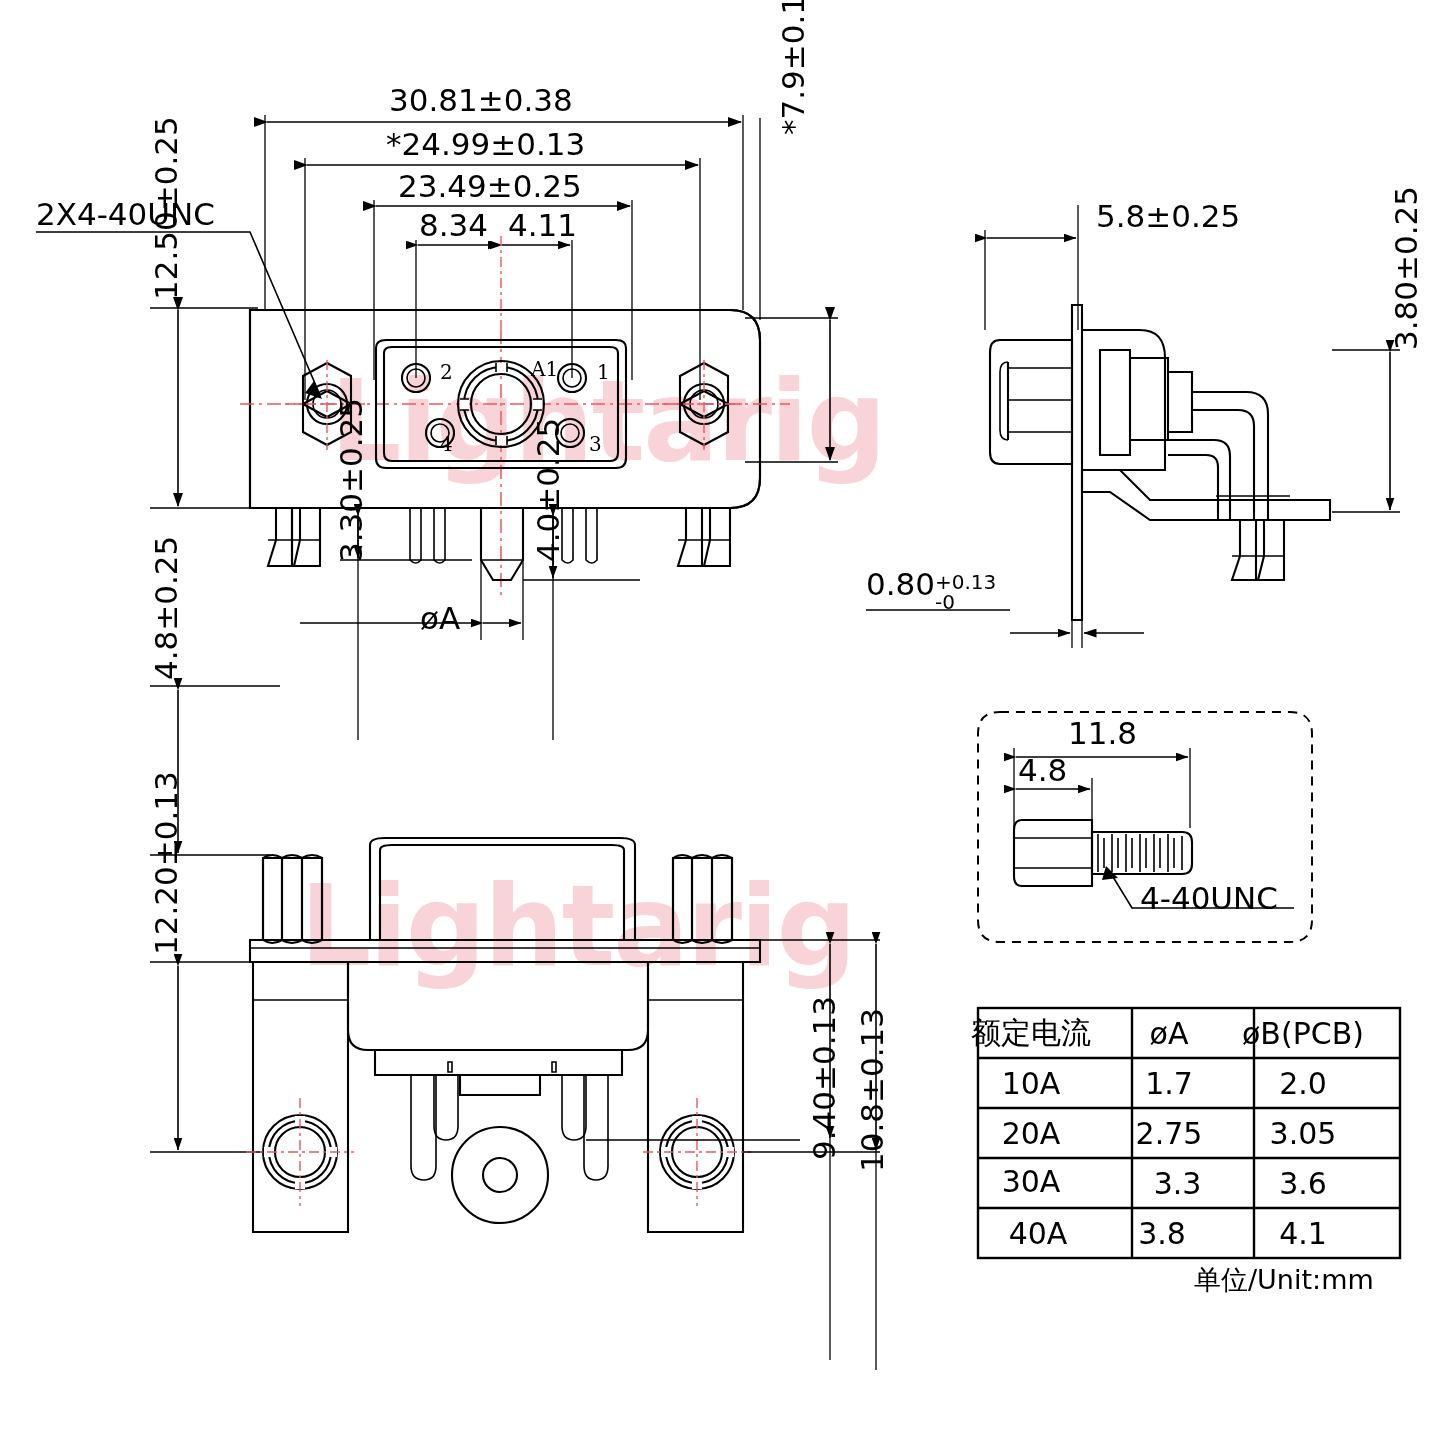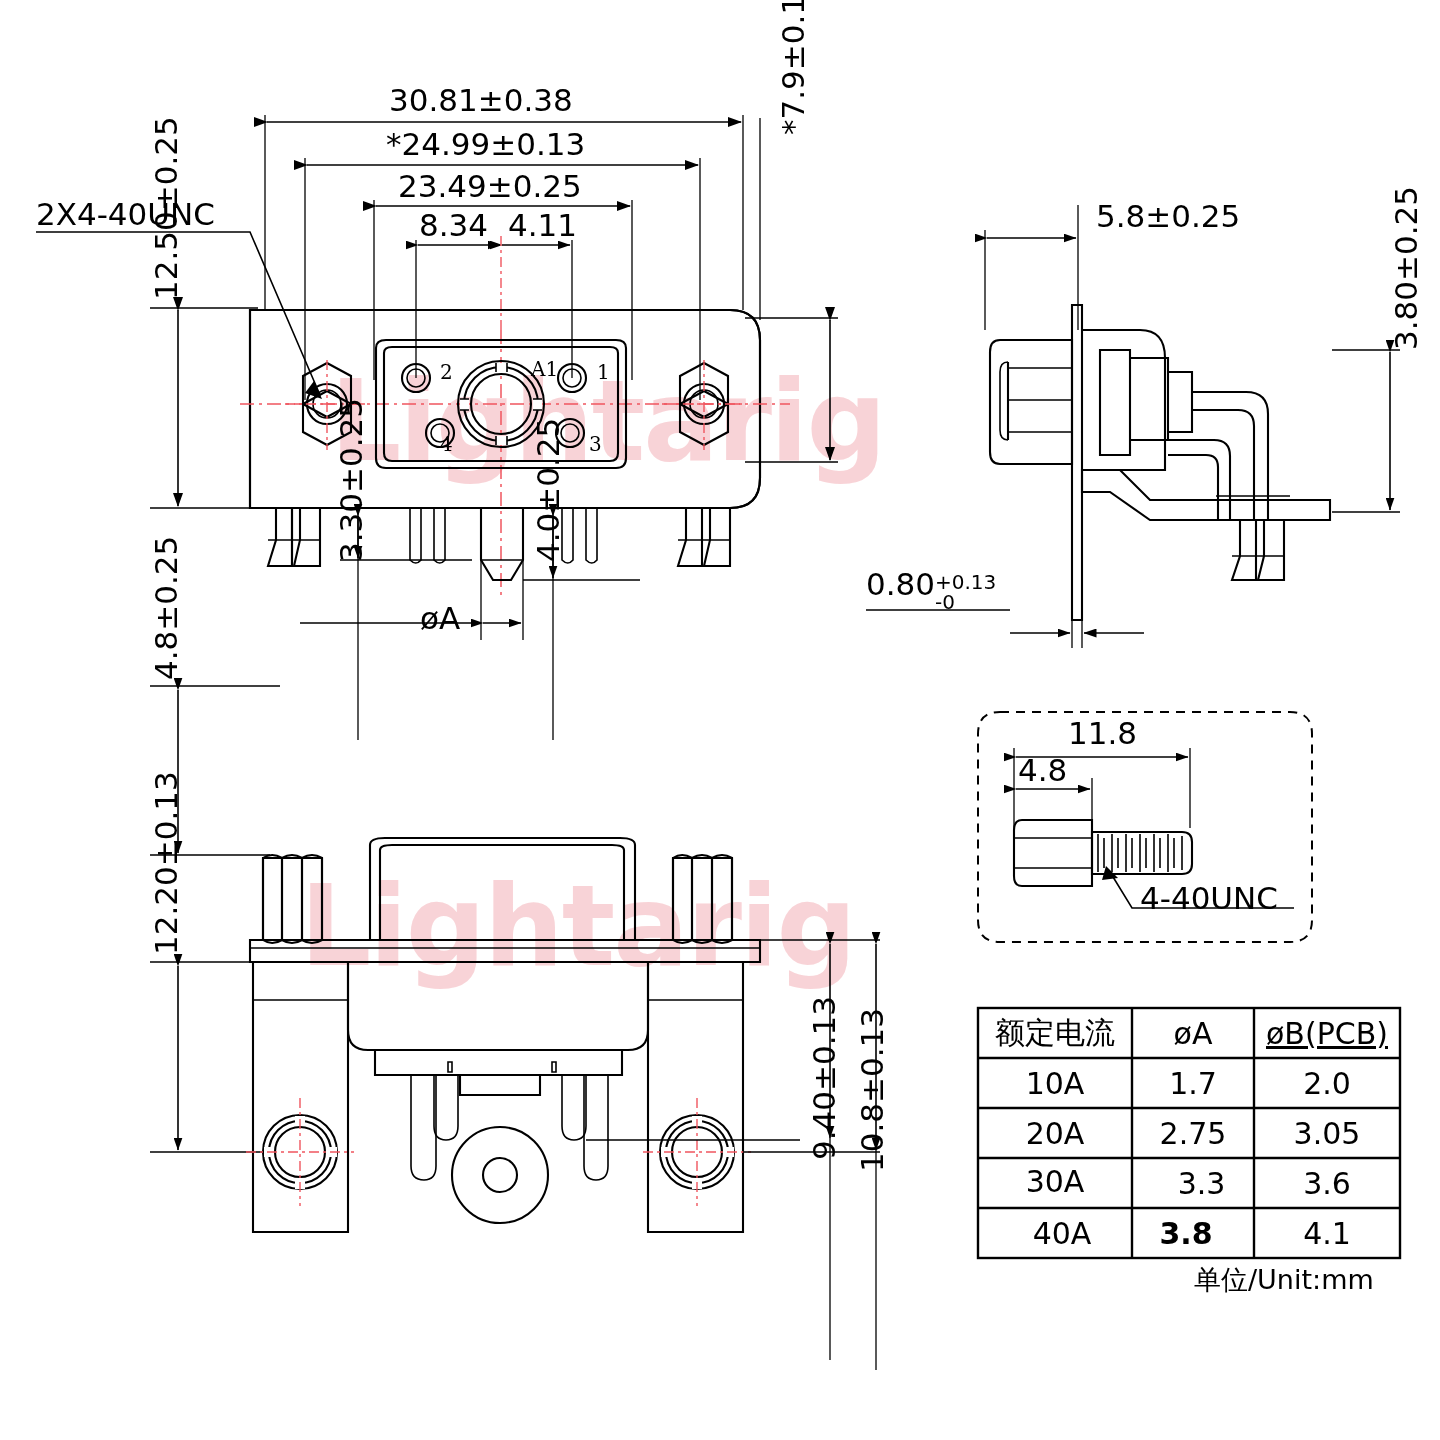--- a/index.html
+++ b/index.html
@@ -346,37 +346,37 @@
 
 <div style="position:absolute;left:148px;top:680px;transform:rotate(-90deg);transform-origin:0 0;white-space:nowrap;" class="dimtxt">4.8±0.25</div>
 <div style="position:absolute;left:148px;top:955px;transform:rotate(-90deg);transform-origin:0 0;white-space:nowrap;" class="dimtxt">12.20±0.13</div>
 <div style="position:absolute;left:806px;top:1160px;transform:rotate(-90deg);transform-origin:0 0;white-space:nowrap;" class="dimtxt">9.40±0.13</div>
 <div style="position:absolute;left:854px;top:1172px;transform:rotate(-90deg);transform-origin:0 0;white-space:nowrap;" class="dimtxt">10.8±0.13</div>
 
 <div style="position:absolute;left:1068px;top:715px;" class="dimtxt">11.8</div>
 <div style="position:absolute;left:1018px;top:752px;" class="dimtxt">4.8</div>
 <div style="position:absolute;left:1140px;top:880px;" class="dimtxt">4-40UNC</div>
 
-<div style="position:absolute;left:978px;top:1008px;width:422px;height:250px;">
+<div style="position:absolute;left:954px;top:1008px;width:422px;height:250px;">
   <div style="position:absolute;left:0;top:0;width:154px;height:50px;display:flex;align-items:center;justify-content:center;" class="tblcell">额定电流</div>
   <div style="position:absolute;left:154px;top:0;width:122px;height:50px;display:flex;align-items:center;justify-content:center;" class="tblcell">øA</div>
-  <div style="position:absolute;left:276px;top:0;width:146px;height:50px;display:flex;align-items:center;justify-content:center;text-decoration:underline;" class="tblcell">øB(PCB)</div>
+  <div style="position:absolute;left:276px;top:0;width:146px;height:50px;display:flex;align-items:center;justify-content:center;" class="tblcell">øB(PCB)</div>
 
   <div style="position:absolute;left:0;top:50px;width:154px;height:50px;display:flex;align-items:center;justify-content:center;" class="tblcell">10A</div>
   <div style="position:absolute;left:154px;top:50px;width:122px;height:50px;display:flex;align-items:center;justify-content:center;" class="tblcell">1.7</div>
   <div style="position:absolute;left:276px;top:50px;width:146px;height:50px;display:flex;align-items:center;justify-content:center;border-radius:13px;" class="tblcell">2.0</div>
 
   <div style="position:absolute;left:0;top:100px;width:154px;height:50px;display:flex;align-items:center;justify-content:center;" class="tblcell">20A</div>
   <div style="position:absolute;left:154px;top:100px;width:122px;height:50px;display:flex;align-items:center;justify-content:center;" class="tblcell">2.75</div>
   <div style="position:absolute;left:276px;top:100px;width:146px;height:50px;display:flex;align-items:center;justify-content:center;" class="tblcell">3.05</div>
 
   <div style="position:absolute;left:0;top:150px;width:154px;height:46px;display:flex;align-items:center;justify-content:center;" class="tblcell">30A</div>
   <div style="position:absolute;left:154px;top:150px;width:139px;height:50px;display:flex;align-items:center;justify-content:center;" class="tblcell">3.3</div>
   <div style="position:absolute;left:276px;top:150px;width:146px;height:50px;display:flex;align-items:center;justify-content:center;" class="tblcell">3.6</div>
 
   <div style="position:absolute;left:0;top:200px;width:168px;height:50px;display:flex;align-items:center;justify-content:center;" class="tblcell">40A</div>
-  <div style="position:absolute;left:154px;top:200px;width:108px;height:50px;display:flex;align-items:center;justify-content:center;font-weight:bold;" class="tblcell">3.8</div>
+  <div style="position:absolute;left:154px;top:200px;width:108px;height:50px;display:flex;align-items:center;justify-content:center;" class="tblcell">3.8</div>
   <div style="position:absolute;left:276px;top:200px;width:146px;height:50px;display:flex;align-items:center;justify-content:center;" class="tblcell">4.1</div>
 </div>
 
 <div style="position:absolute;left:1194px;top:1262px;" class="unit">单位/Unit:mm</div>
 
 </div>
 
 </body></html>

